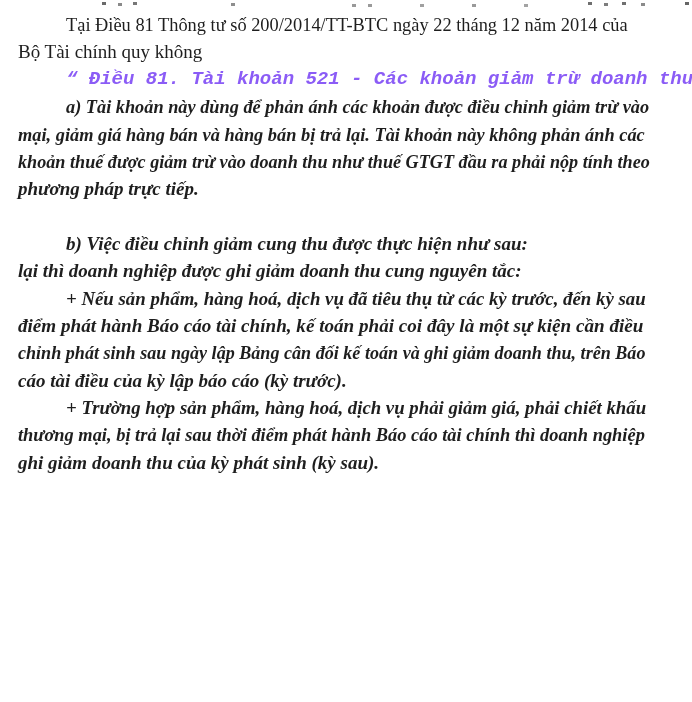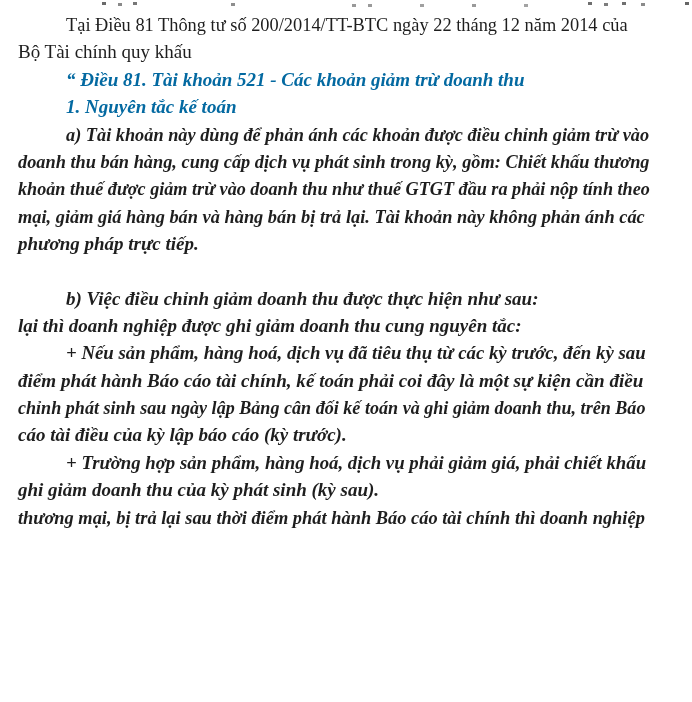--- a/index.html
+++ b/index.html
@@ -27,21 +27,21 @@
       588px 0 0 #6f6f6f, 604px 1px 0 #7d7d7d, 622px 0 0 #707070,
       641px 1px 0 #8b8b8b, 685px 0 0 #666;
   }
   .para {
     margin: 0;
     font-size: 19px;
     line-height: 27.4px;
   }
   .para.roman   { font-style: normal; font-weight: normal; }
   .para.italic  { font-style: italic; font-weight: bold; }
-  .para.heading { font-style: italic; font-weight: bold; color: #0369a1; }
+  .para.heading { font-style: italic; font-weight: bold; color: #8b5cf6; font-family: Liberation Mono, monospace; }
   .para.gap-before { margin-top: 27px; }
   .line {
     display: block;
     white-space: nowrap;
     height: 27.4px;
     overflow: visible;
   }
   .line.indent { padding-left: 48px; }
   .line .t {
     display: inline-block;
@@ -49,46 +49,42 @@
   }
 </style>
 </head>
 <body>
 
 <div class="page">
   <div class="top-artifact"></div>
   <div id="doc-body">
       <p class="para roman">
         <span class="line indent"><span class="t" style="transform: scaleX(0.967086);">Tại Điều 81 Thông tư số 200/2014/TT-BTC ngày 22 tháng 12 năm 2014 của</span></span>
-        <span class="line last"><span class="t">Bộ Tài chính quy khấu</span></span>
+        <span class="line last"><span class="t">Bộ Tài chính quy không</span></span>
       </p>
       <p class="para heading">
         <span class="line indent last"><span class="t">“ Điều 81. Tài khoản 521 - Các khoản giảm trừ doanh thu</span></span>
       </p>
-      <p class="para heading">
-        <span class="line indent last"><span class="t">1. Nguyên tắc kế toán</span></span>
-      </p>
       <p class="para italic">
         <span class="line indent"><span class="t" style="transform: scaleX(0.962812);">a) Tài khoản này dùng để phản ánh các khoản được điều chỉnh giảm trừ vào</span></span>
-        <span class="line"><span class="t" style="transform: scaleX(0.964802);">doanh thu bán hàng, cung cấp dịch vụ phát sinh trong kỳ, gồm: Chiết khấu thương</span></span>
+        <span class="line"><span class="t" style="transform: scaleX(0.965982);">mại, giảm giá hàng bán và hàng bán bị trả lại. Tài khoản này không phản ánh các</span></span>
         <span class="line"><span class="t" style="transform: scaleX(0.955944);">khoản thuế được giảm trừ vào doanh thu như thuế GTGT đầu ra phải nộp tính theo</span></span>
-        <span class="line"><span class="t" style="transform: scaleX(0.965982);">mại, giảm giá hàng bán và hàng bán bị trả lại. Tài khoản này không phản ánh các</span></span>
         <span class="line last"><span class="t">phương pháp trực tiếp.</span></span>
       </p>
       <p class="para italic gap-before">
-        <span class="line indent last"><span class="t">b) Việc điều chỉnh giảm doanh thu được thực hiện như sau:</span></span>
+        <span class="line indent last"><span class="t">b) Việc điều chỉnh giảm cung thu được thực hiện như sau:</span></span>
       </p>
       <p class="para italic">
         <span class="line last"><span class="t">lại thì doanh nghiệp được ghi giảm doanh thu cung nguyên tắc:</span></span>
       </p>
       <p class="para italic">
         <span class="line indent"><span class="t" style="transform: scaleX(0.990322);">+ Nếu sản phẩm, hàng hoá, dịch vụ đã tiêu thụ từ các kỳ trước, đến kỳ sau</span></span>
         <span class="line"><span class="t" style="transform: scaleX(1.00618);">điểm phát hành Báo cáo tài chính, kế toán phải coi đây là một sự kiện cần điều</span></span>
         <span class="line"><span class="t" style="transform: scaleX(0.952398);">chỉnh phát sinh sau ngày lập Bảng cân đối kế toán và ghi giảm doanh thu, trên Báo</span></span>
         <span class="line last"><span class="t">cáo tài điều của kỳ lập báo cáo (kỳ trước).</span></span>
       </p>
       <p class="para italic">
         <span class="line indent"><span class="t" style="transform: scaleX(0.987825);">+ Trường hợp sản phẩm, hàng hoá, dịch vụ phải giảm giá, phải chiết khấu</span></span>
+        <span class="line"><span class="t" style="transform: scaleX(0.969158);">thương mại, bị trả lại sau thời điểm phát hành Báo cáo tài chính thì doanh nghiệp</span></span>
         <span class="line last"><span class="t">ghi giảm doanh thu của kỳ phát sinh (kỳ sau).</span></span>
-        <span class="line"><span class="t" style="transform: scaleX(0.969158);">thương mại, bị trả lại sau thời điểm phát hành Báo cáo tài chính thì doanh nghiệp</span></span>
       </p>
     </div>
 </div>
 
 </body></html>

